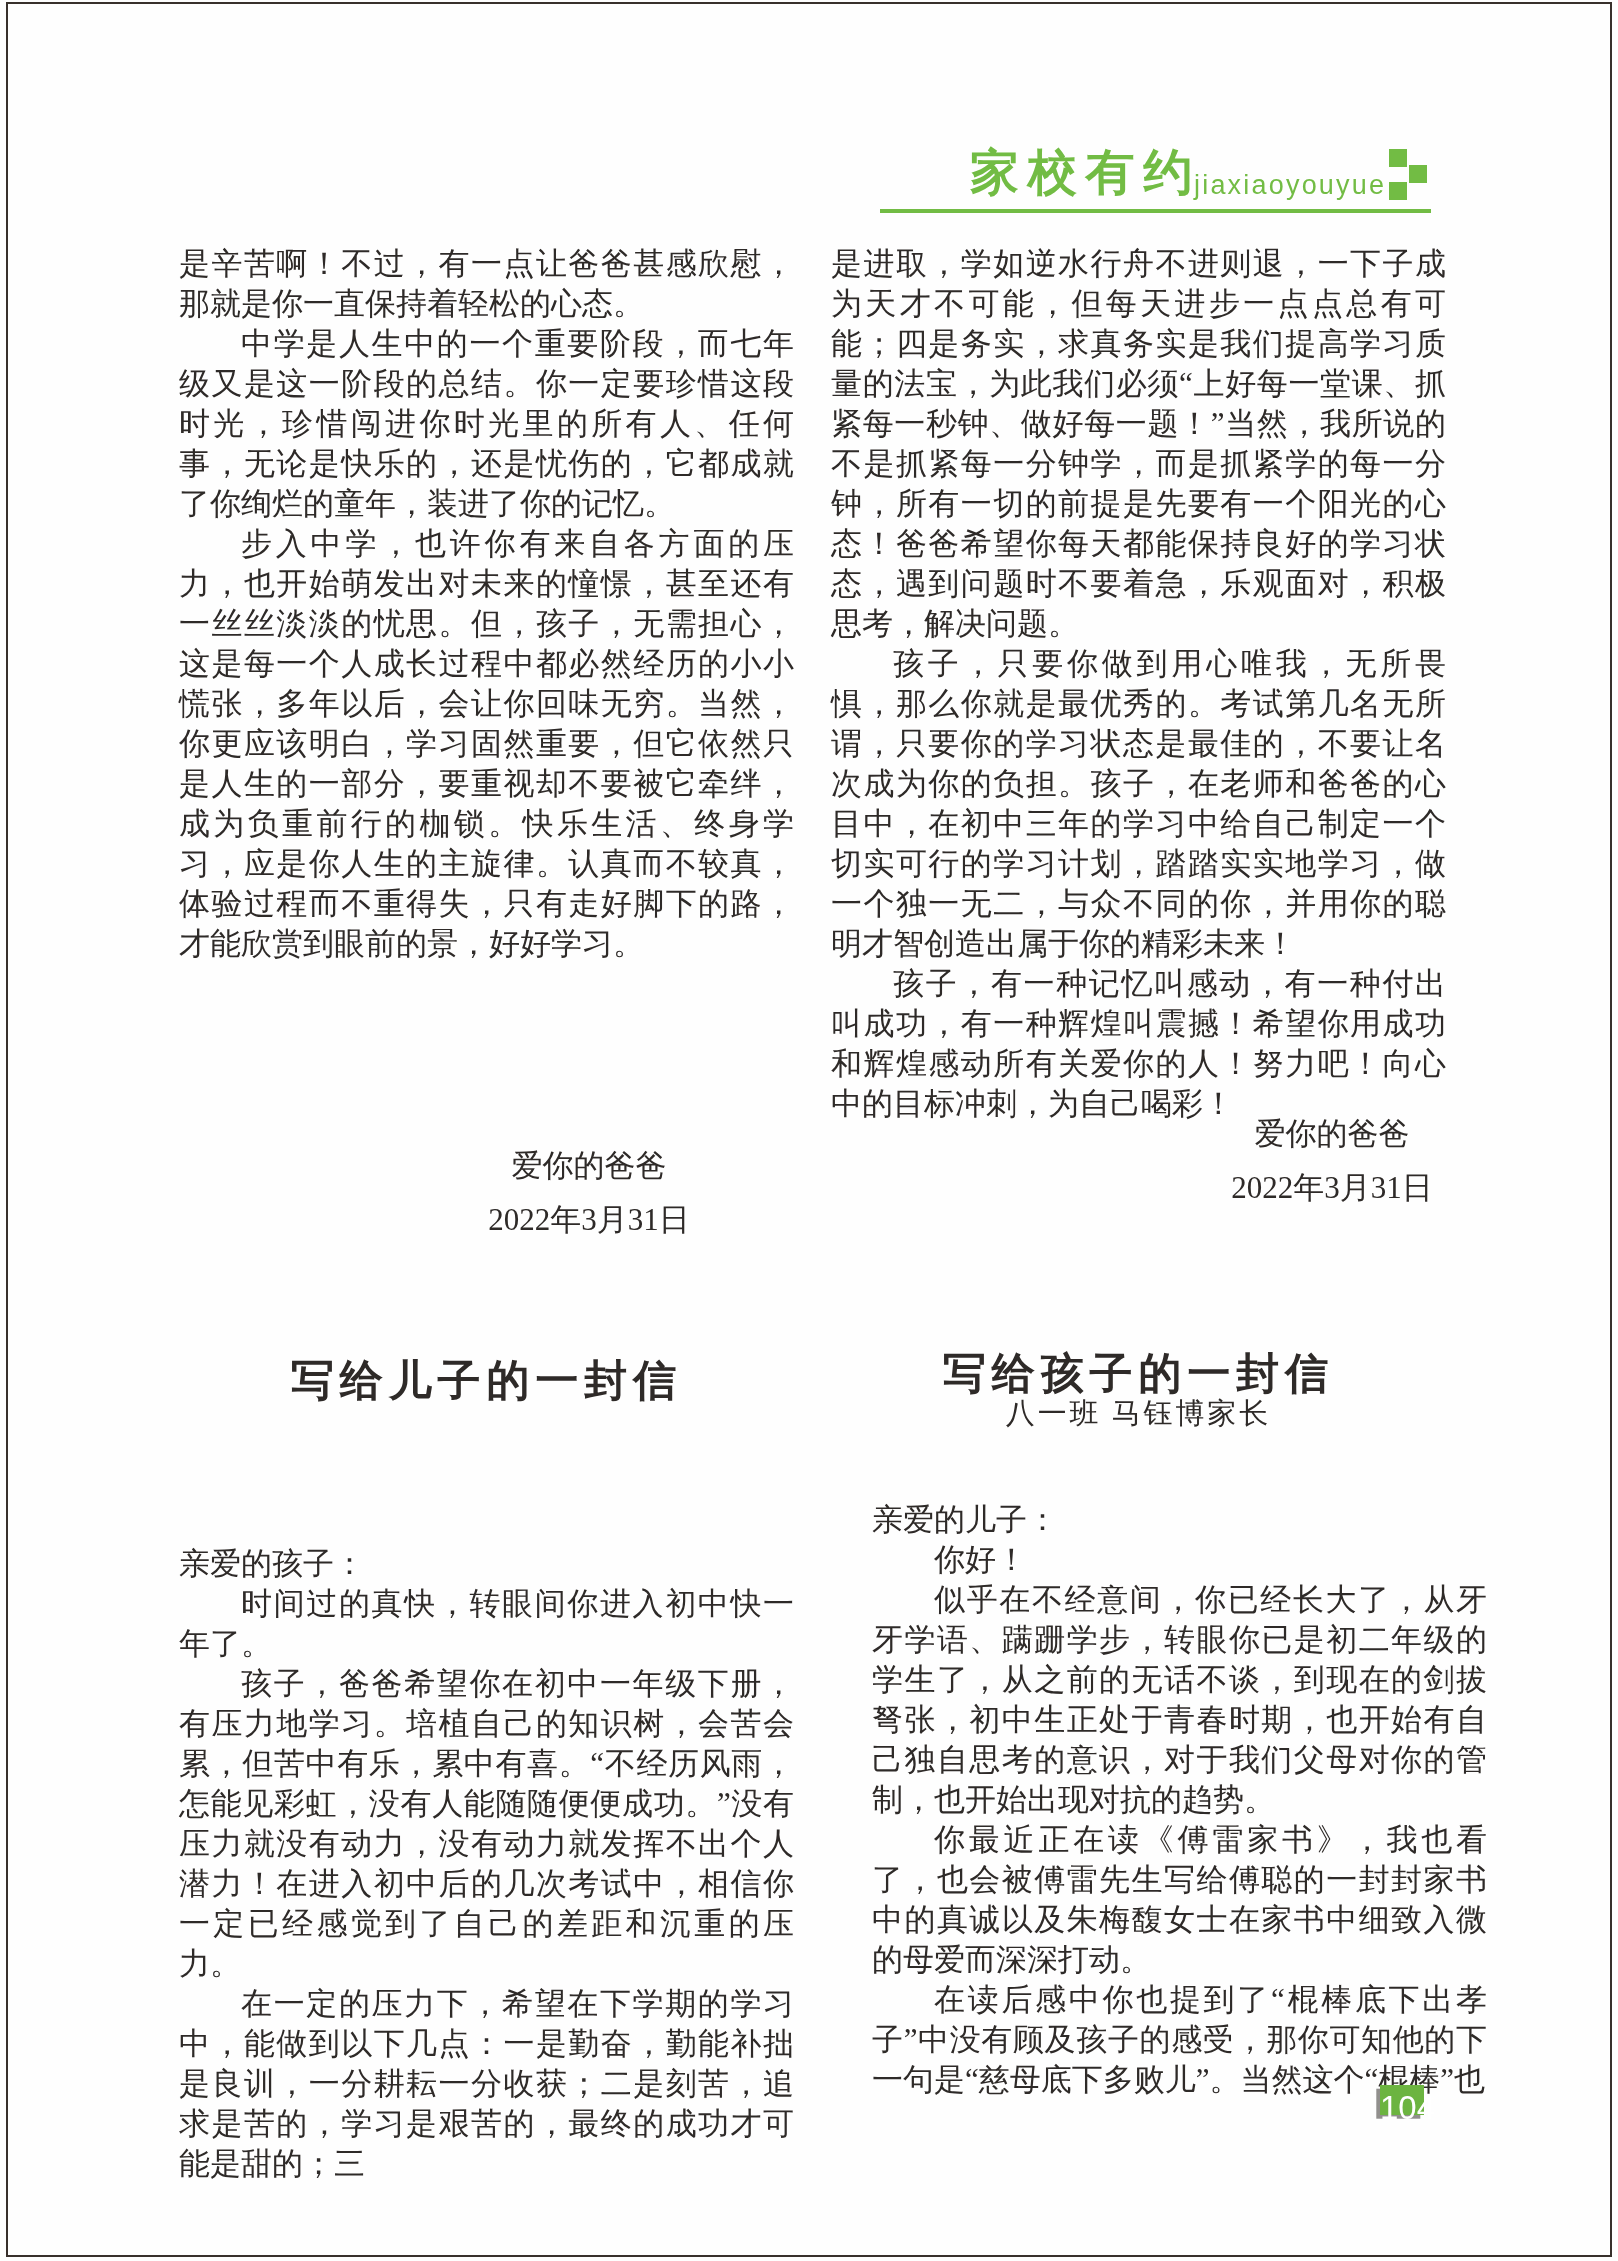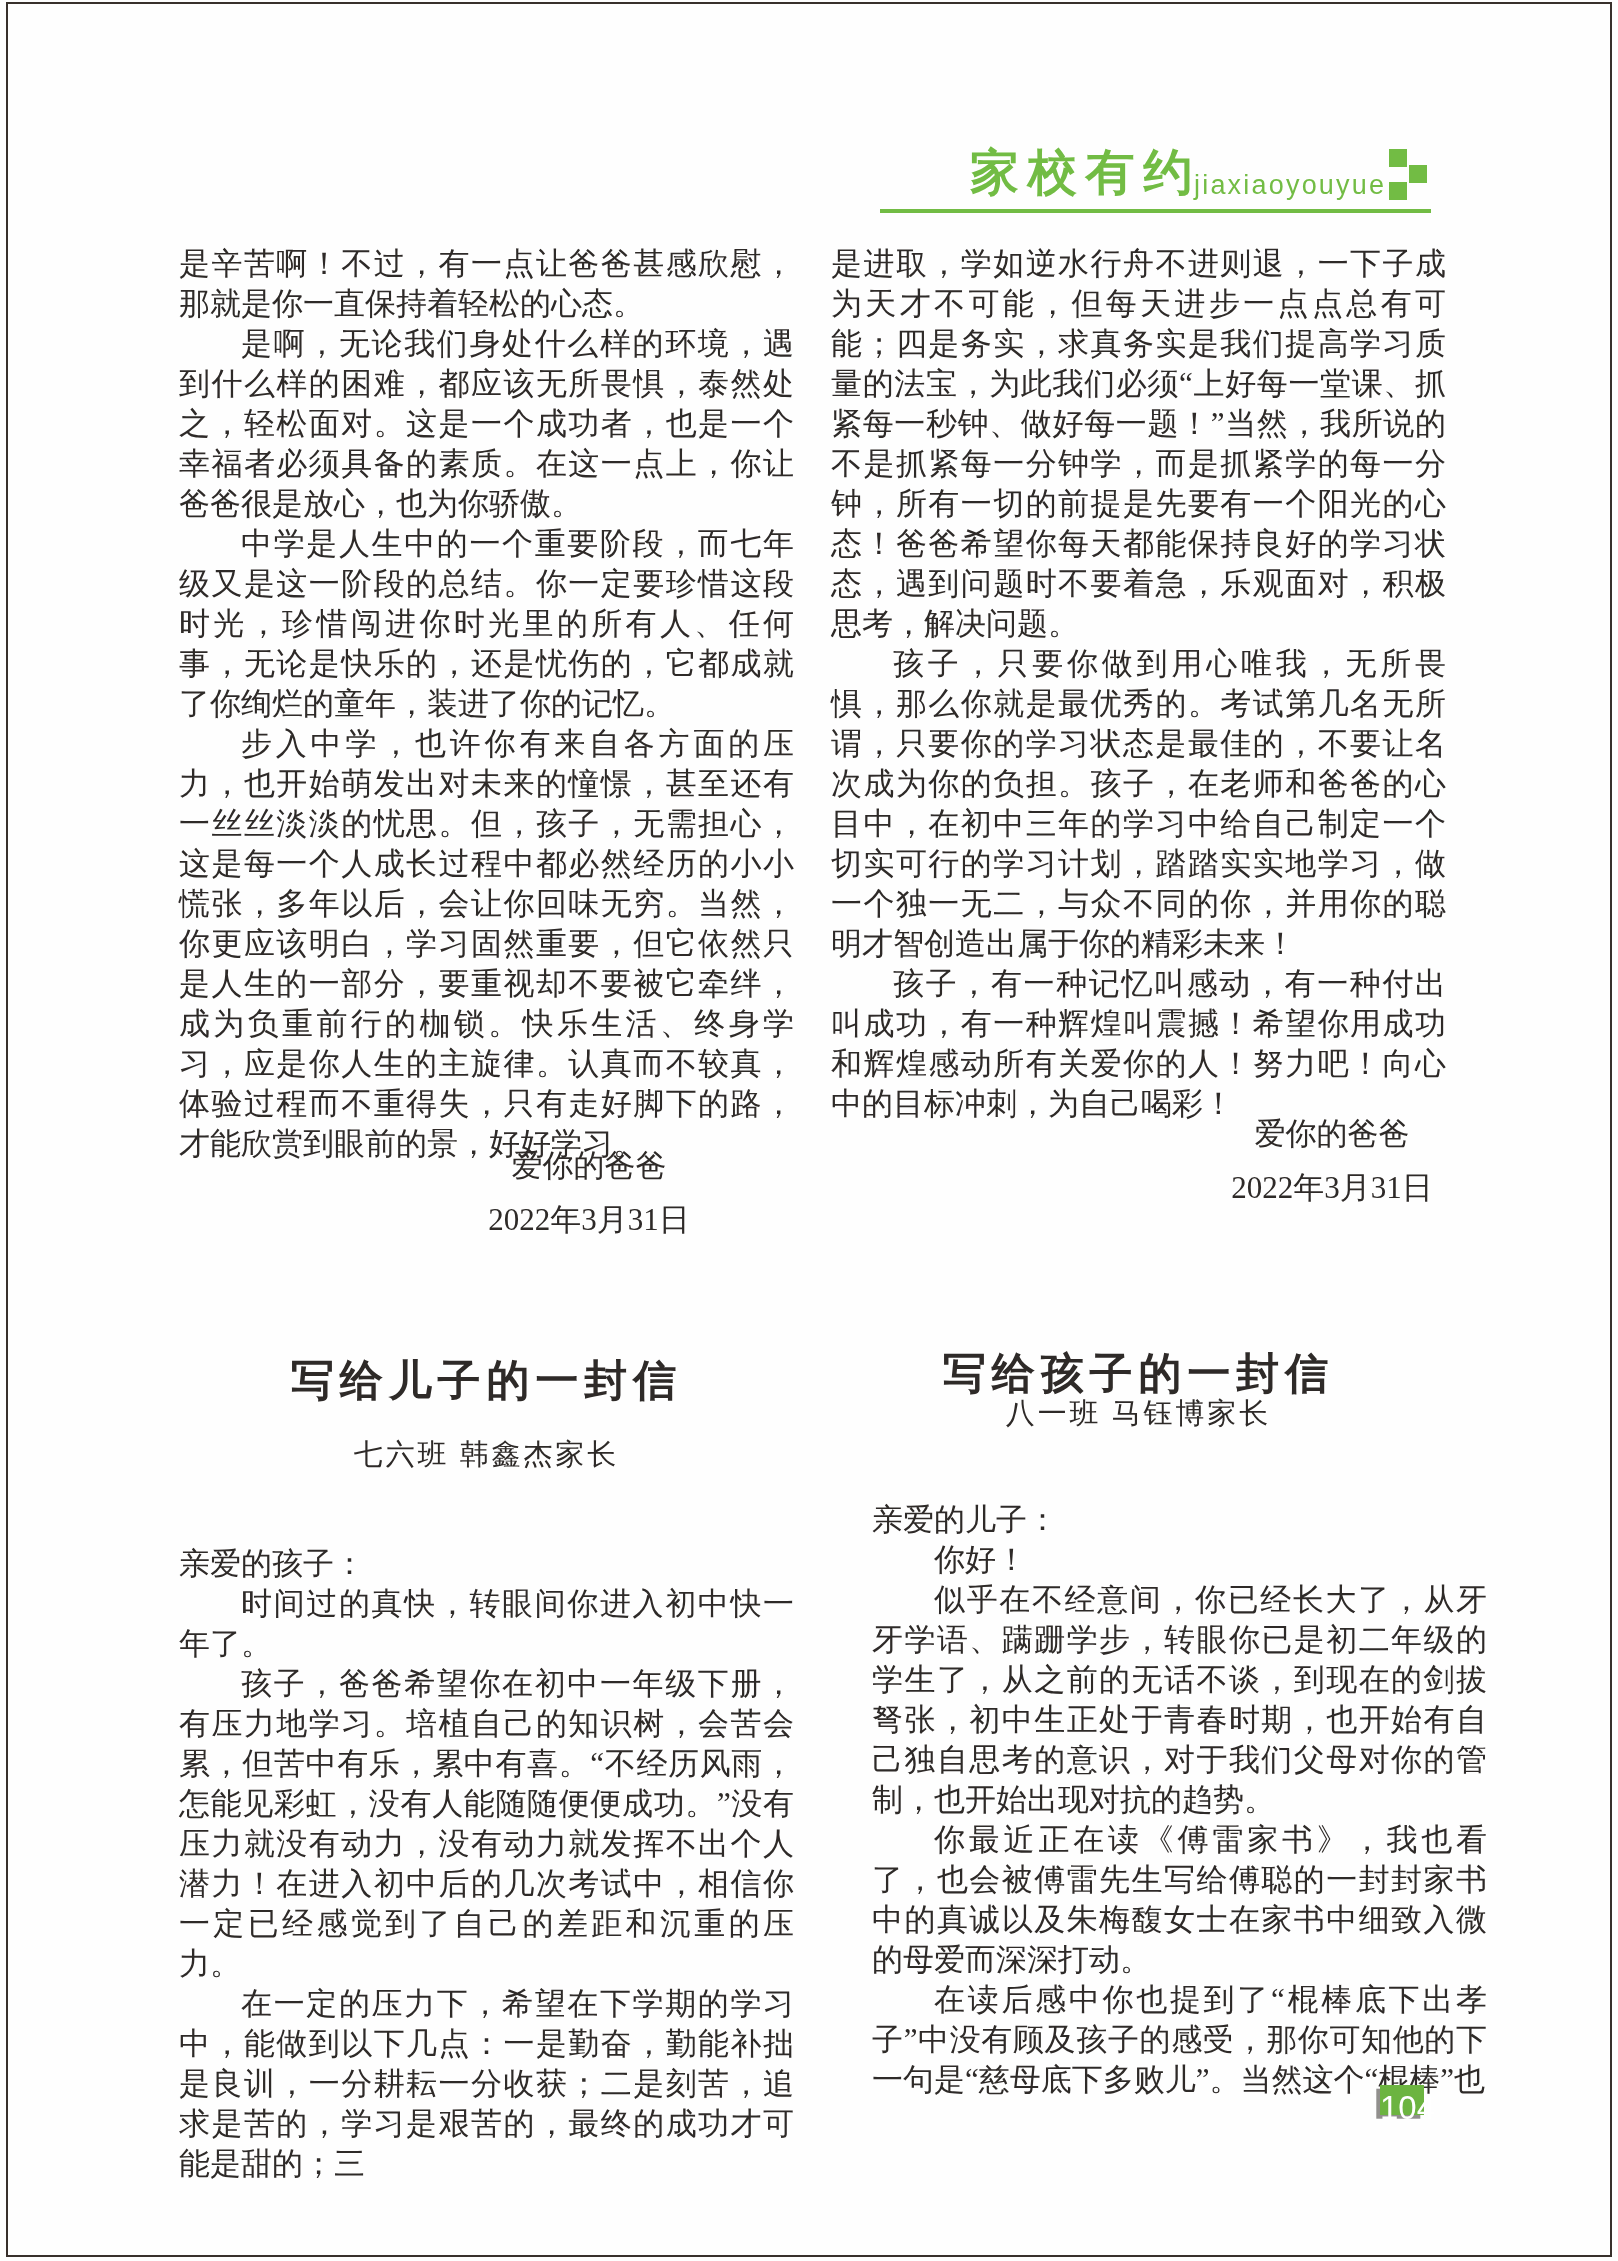--- a/index.html
+++ b/index.html
@@ -101,31 +101,29 @@
   <div class="brand-latin">jiaxiaoyouyue</div>
   <div class="pixel-icon">
     <span class="sq sq1"></span>
     <span class="sq sq2"></span>
     <span class="sq sq3"></span>
   </div>
   <div class="header-rule"></div>
 
   <div class="col-block body-text" style="left:179px; top:244px;">
     <p>是辛苦啊！不过，有一点让爸爸甚感欣慰，那就是你一直保持着轻松的心态。</p>
-    <p class="indent">是啊，无论我们身处什么样的环境，遇到什么样的困难，都应该无所畏惧，泰然处之，轻松面对。这是一个成功者，也是一个幸福者必须具备的素质。在这一点上，你让爸爸很是放心，也为你骄傲。</p>
     <p class="indent">中学是人生中的一个重要阶段，而七年级又是这一阶段的总结。你一定要珍惜这段时光，珍惜闯进你时光里的所有人、任何事，无论是快乐的，还是忧伤的，它都成就了你绚烂的童年，装进了你的记忆。</p>
     <p class="indent">步入中学，也许你有来自各方面的压力，也开始萌发出对未来的憧憬，甚至还有一丝丝淡淡的忧思。但，孩子，无需担心，这是每一个人成长过程中都必然经历的小小慌张，多年以后，会让你回味无穷。当然，你更应该明白，学习固然重要，但它依然只是人生的一部分，要重视却不要被它牵绊，成为负重前行的枷锁。快乐生活、终身学习，应是你人生的主旋律。认真而不较真，体验过程而不重得失，只有走好脚下的路，才能欣赏到眼前的景，好好学习。</p>
   </div>
   <div class="sign-block" style="left:383px; top:1139px;">
     <div>爱你的爸爸</div>
     <div>2022年3月31日</div>
   </div>
 
   <div class="letter-title" style="left:179px; top:1352px;">写给儿子的一封信</div>
-  <div class="letter-byline" style="left:179px; top:1435px;">七六班 韩鑫杰家长</div>
   <div class="col-block body-text" style="left:179px; top:1544px;">
     <p>亲爱的孩子：</p>
     <p class="indent">时间过的真快，转眼间你进入初中快一年了。</p>
     <p class="indent">孩子，爸爸希望你在初中一年级下册，有压力地学习。培植自己的知识树，会苦会累，但苦中有乐，累中有喜。“不经历风雨，怎能见彩虹，没有人能随随便便成功。”没有压力就没有动力，没有动力就发挥不出个人潜力！在进入初中后的几次考试中，相信你一定已经感觉到了自己的差距和沉重的压力。</p>
     <p class="indent">在一定的压力下，希望在下学期的学习中，能做到以下几点：一是勤奋，勤能补拙是良训，一分耕耘一分收获；二是刻苦，追求是苦的，学习是艰苦的，最终的成功才可能是甜的；三</p>
   </div>
 
   <div class="col-block body-text" style="left:831px; top:244px;">
     <p>是进取，学如逆水行舟不进则退，一下子成为天才不可能，但每天进步一点点总有可能；四是务实，求真务实是我们提高学习质量的法宝，为此我们必须“上好每一堂课、抓紧每一秒钟、做好每一题！”当然，我所说的不是抓紧每一分钟学，而是抓紧学的每一分钟，所有一切的前提是先要有一个阳光的心态！爸爸希望你每天都能保持良好的学习状态，遇到问题时不要着急，乐观面对，积极思考，解决问题。</p>
     <p class="indent">孩子，只要你做到用心唯我，无所畏惧，那么你就是最优秀的。考试第几名无所谓，只要你的学习状态是最佳的，不要让名次成为你的负担。孩子，在老师和爸爸的心目中，在初中三年的学习中给自己制定一个切实可行的学习计划，踏踏实实地学习，做一个独一无二，与众不同的你，并用你的聪明才智创造出属于你的精彩未来！</p>

